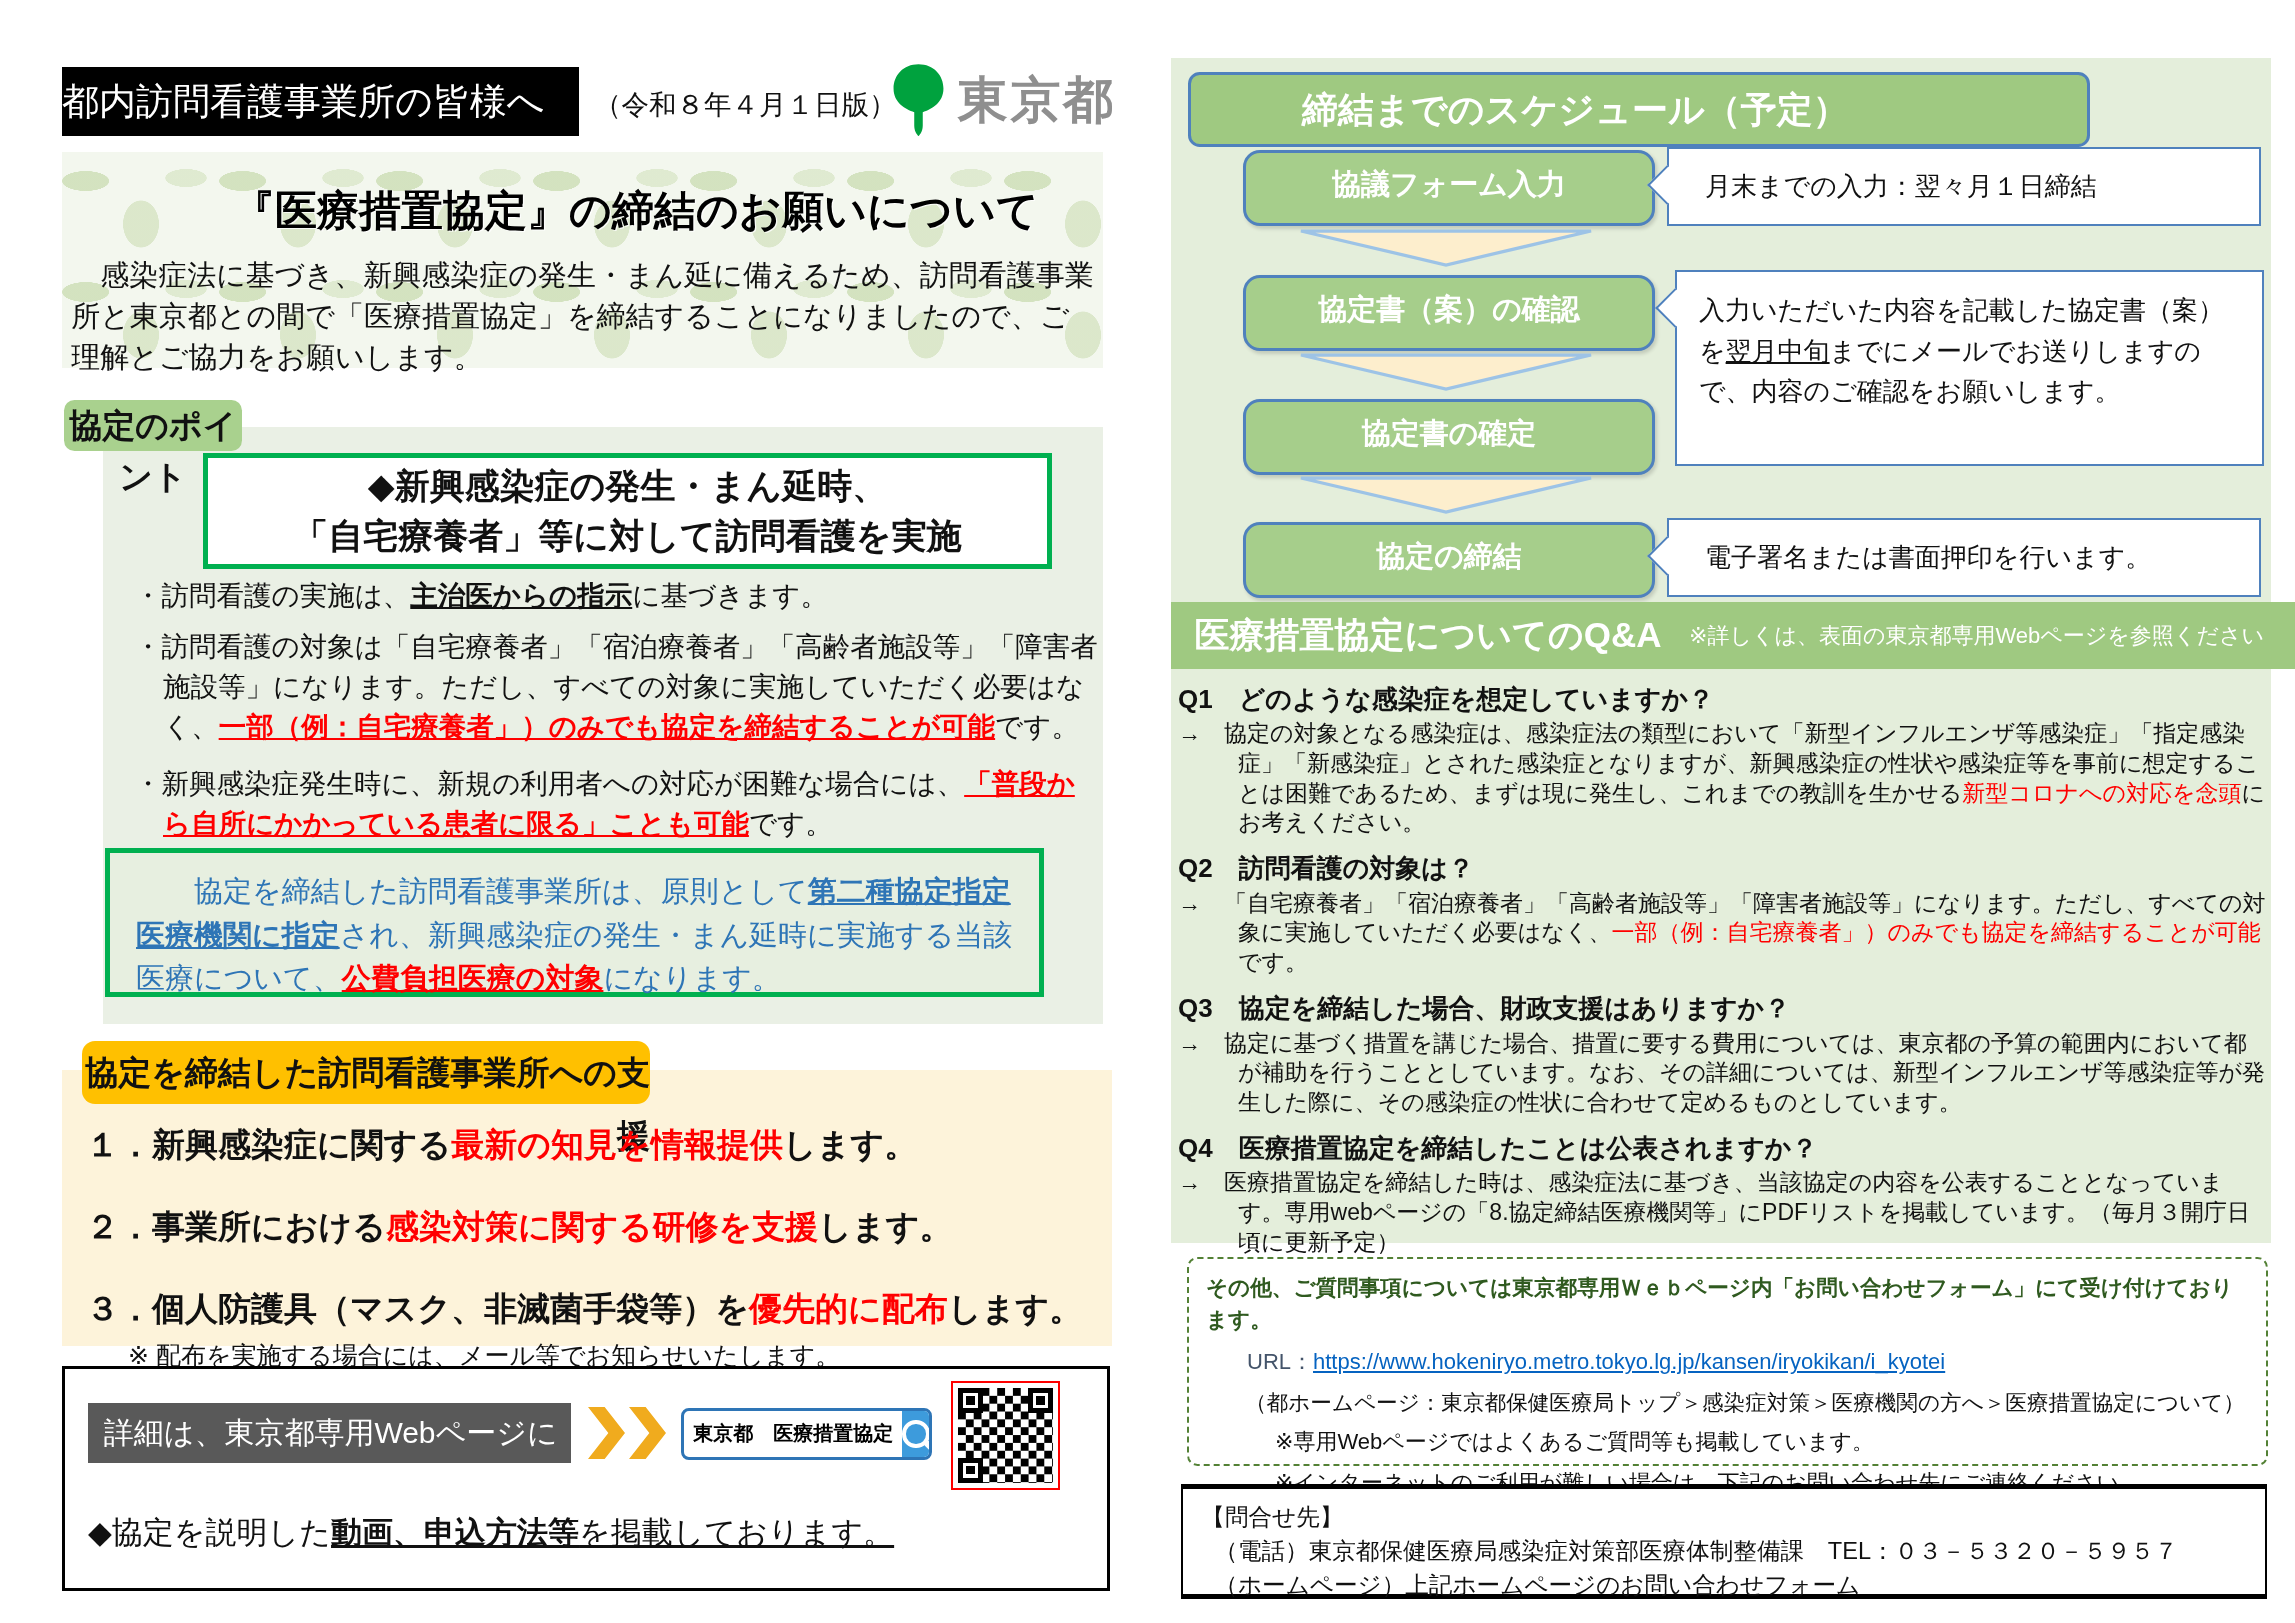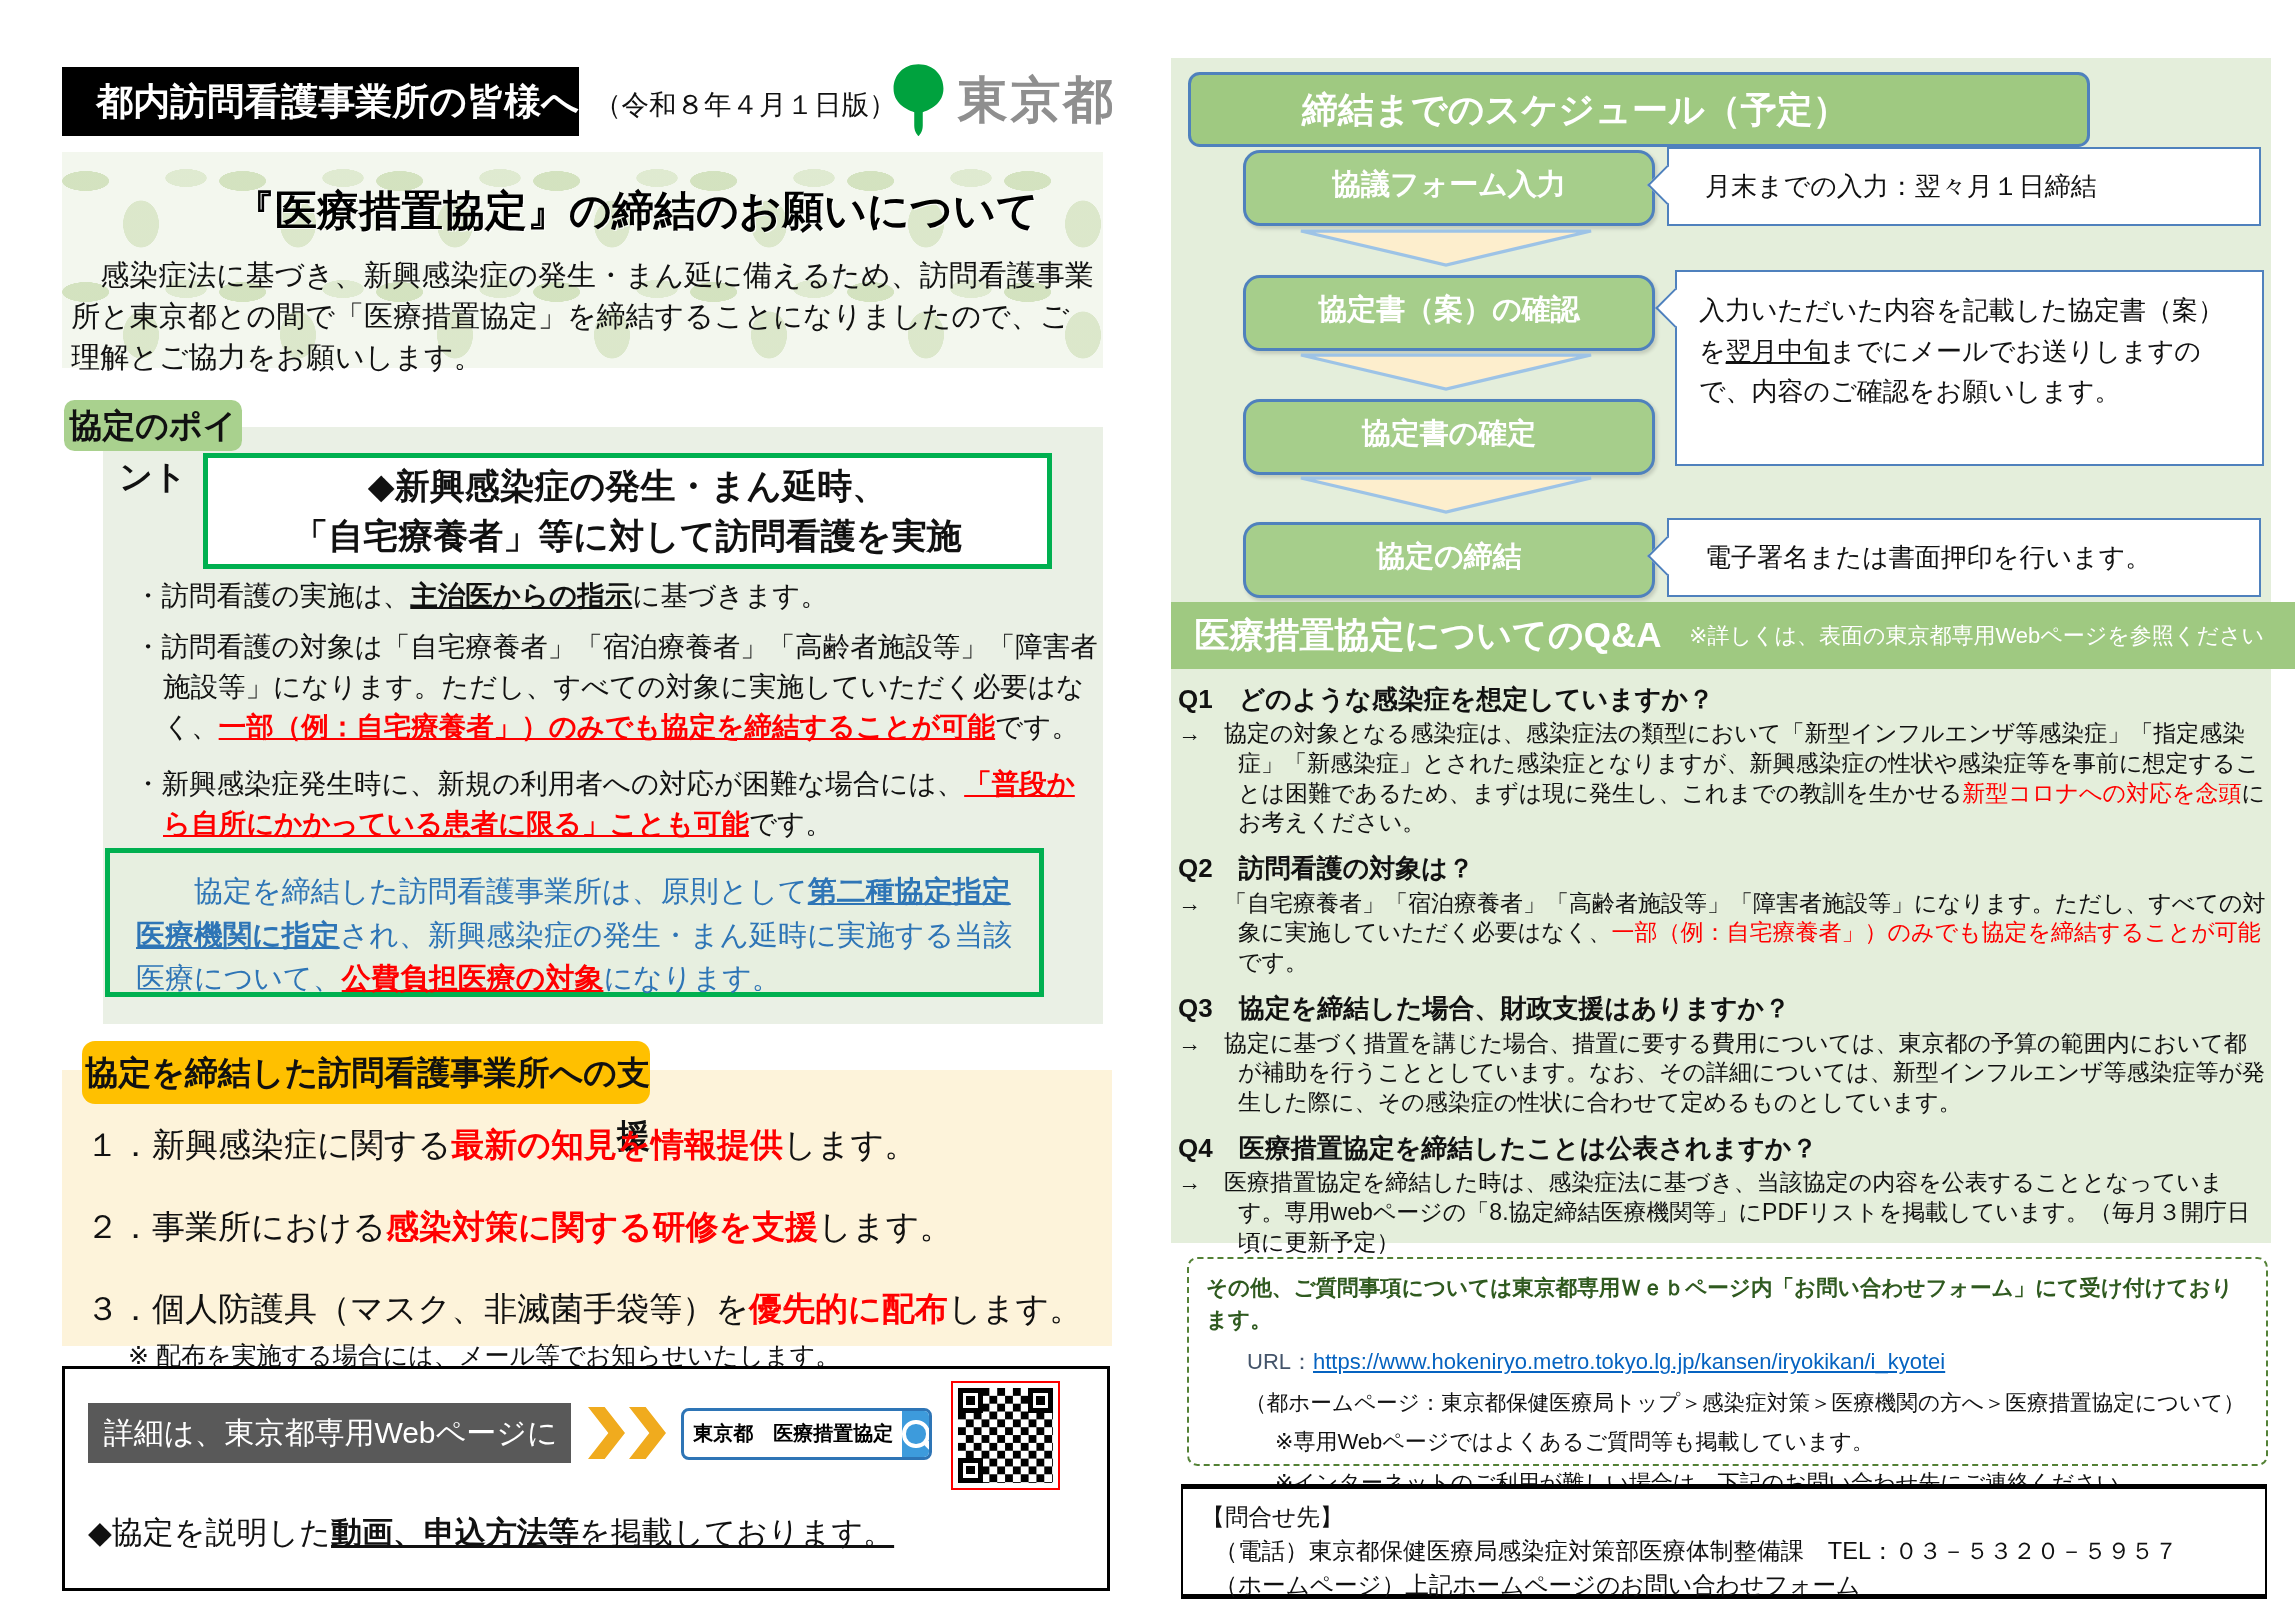--- a/index.html
+++ b/index.html
@@ -18,30 +18,30 @@
     --graybar:#595959;
   }
   html,body{margin:0;padding:0}
   #page{
     position:relative;width:2295px;height:1623px;background:#ffffff;
     font-family:"Liberation Sans","DejaVu Sans",sans-serif;color:#111;
     overflow:hidden;
   }
   .abs{position:absolute}
   .seg, .s-b, .s-u, .s-bu, .s-r, .s-rb, .s-rbu, .s-bbu{white-space:pre-wrap}
-  .s-b{font-weight:normal}
+  .s-b{font-weight:bold}
   .s-u{text-decoration:underline}
   .s-bu{font-weight:bold;text-decoration:underline}
   .s-r{color:var(--red)}
   .s-rb{color:var(--red);font-weight:bold}
   .s-rbu{color:var(--red);font-weight:bold;text-decoration:underline}
   .s-bbu{color:var(--blue);font-weight:bold;text-decoration:underline}
 
   
-  .audience{background:#000;color:#fff;font-weight:bold;font-size:37px;text-align:right;line-height:69px}
+  .audience{background:#000;color:#fff;font-weight:normal;font-size:37px;text-align:left;line-height:69px}
   .version{font-size:27.5px}
   .logo-wrap{display:flex;align-items:center;gap:11.8px}
   .logo-text{font-size:50px;font-weight:bold;color:#8f8f8f;letter-spacing:2.6px}
   .leaf-banner{
     background-color:#f3f7ee;
     background-image:
       radial-gradient(ellipse 34px 14.4px at 23.6px 29px, rgba(164,196,122,.40) 68%, transparent 70%),
       radial-gradient(ellipse 26px 34px at 79px 72px, rgba(164,196,122,.30) 68%, transparent 70%),
       radial-gradient(ellipse 30px 13px at 124px 26px, rgba(164,196,122,.25) 68%, transparent 70%);
     background-size:157px 111px;

